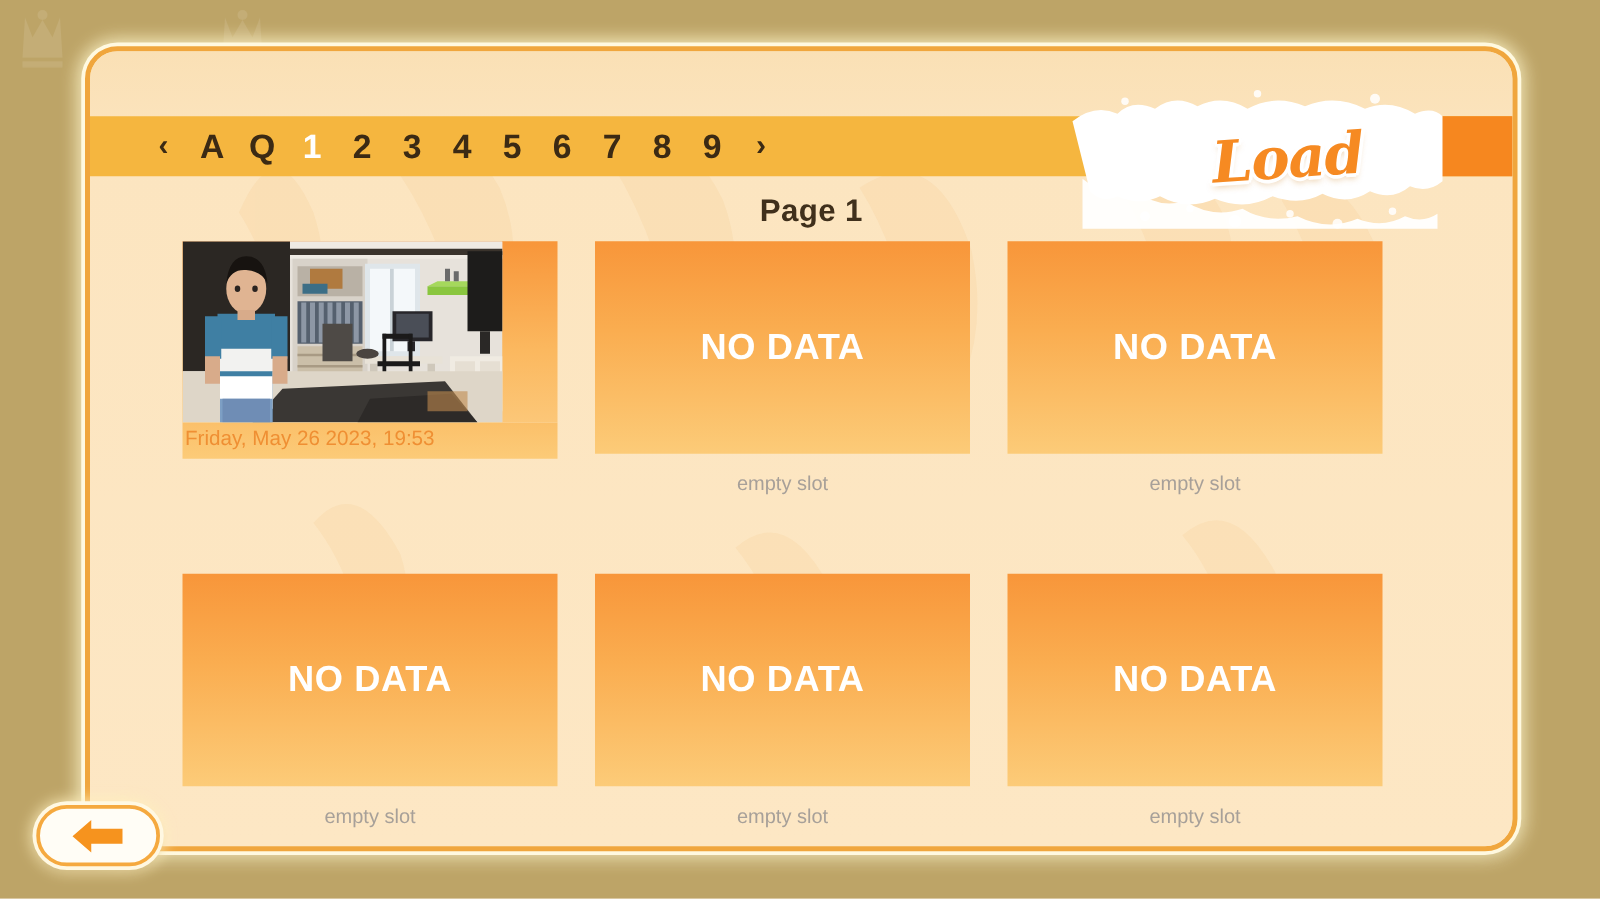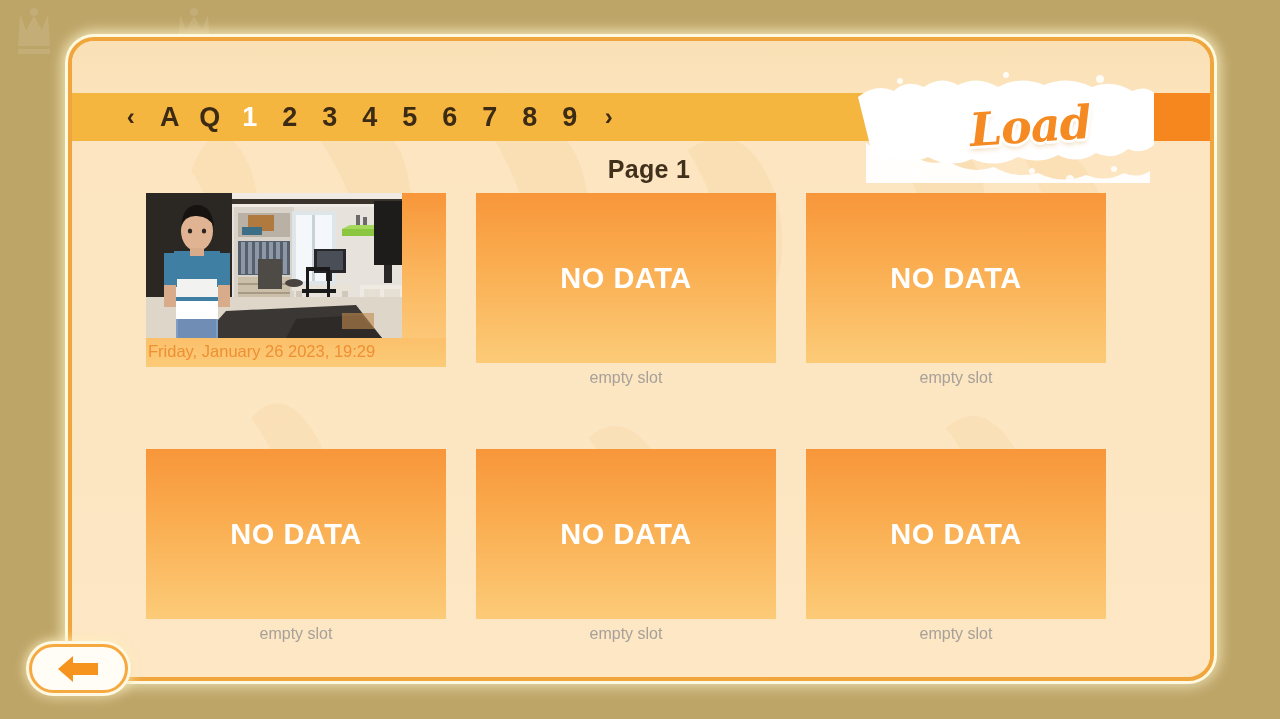--- a/index.html
+++ b/index.html
@@ -115,21 +115,21 @@
     width:300px; height:170px;
     background:linear-gradient(180deg,#f8963a 0%,#faad50 42%,#fccb78 100%);
     display:flex; align-items:center; justify-content:center;
     overflow:hidden;
   }
   .no-data {
     font-size:29px; font-weight:bold; color:#fff;
     letter-spacing:.5px;
   }
   .slot-caption {
-    margin-top:6px; text-align:center;
+    margin-top:16px; text-align:center;
     font-size:16px; color:#a7a099;
   }
   .slot-caption.filled {
     color:#ef8f33; text-align:left;
     margin-top:0; padding:4px 0 6px 2px;
     font-size:16.5px;
     background:linear-gradient(180deg,#fbc06a 0%,#fccb78 100%);
   }
   .slot.has-save .slot-box {
     height:145px;
@@ -311,21 +311,21 @@
       <rect x="18" y="92" width="12" height="22" fill="#d8ab8a"></rect>
       <rect x="72" y="92" width="12" height="22" fill="#d8ab8a"></rect>
       <ellipse cx="51" cy="38" rx="16" ry="20" fill="#e0b492"></ellipse>
       <path d="M35 34 q2 -22 16 -22 q15 0 17 22 q-4 -10 -17 -11 q-12 -1 -16 11z" fill="#171310"></path>
       <ellipse cx="44" cy="38" rx="2.2" ry="2.6" fill="#2a2320"></ellipse>
       <ellipse cx="58" cy="38" rx="2.2" ry="2.6" fill="#2a2320"></ellipse>
       <rect x="44" y="55" width="14" height="8" fill="#d8ab8a"></rect>
     </g>
   </svg>
           </div>
-          <div class="slot-caption filled">Friday, January 26 2023, 19:29</div>
+          <div class="slot-caption filled">Friday, May 26 2023, 19:53</div>
         </div>
         <div class="slot">
           <div class="slot-box">
             <div class="no-data">NO DATA</div>
           </div>
           <div class="slot-caption">empty slot</div>
         </div>
         <div class="slot">
           <div class="slot-box">
             <div class="no-data">NO DATA</div>

